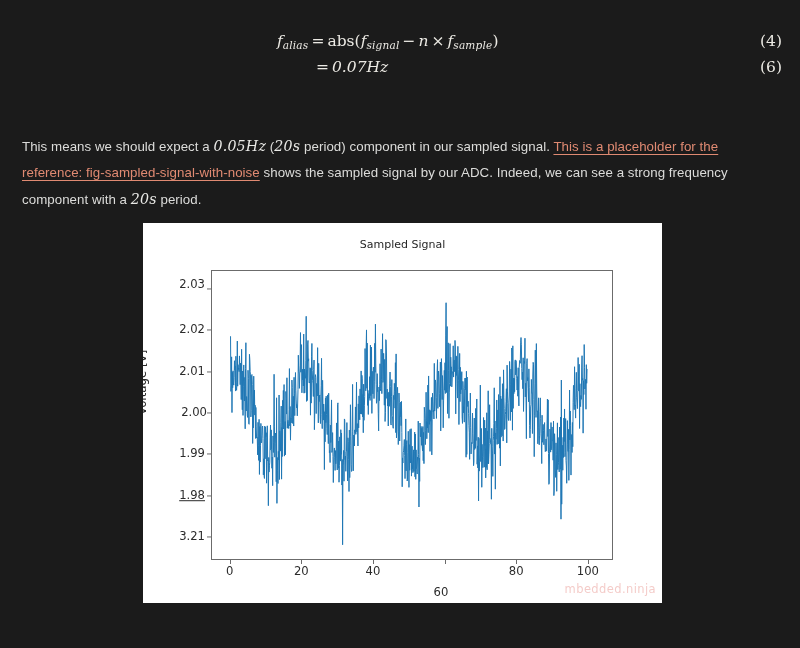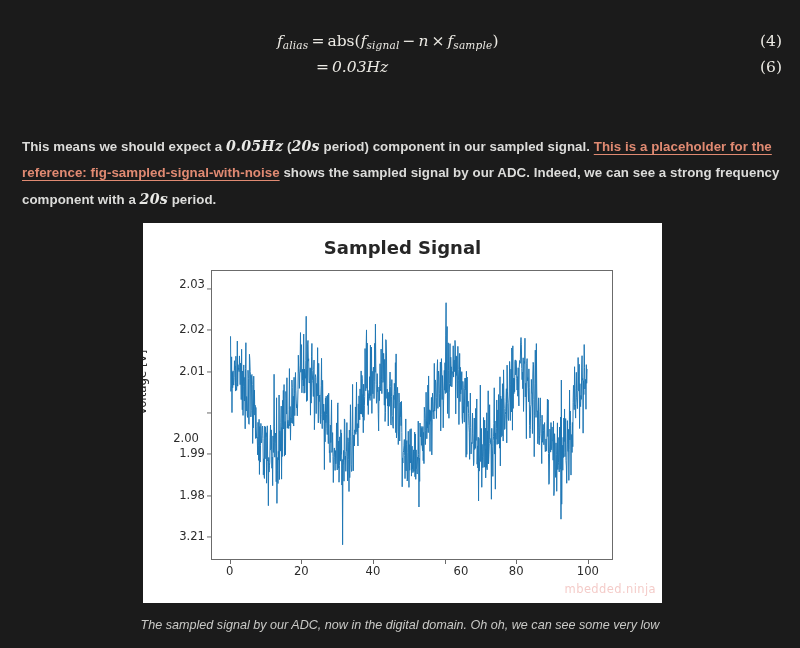--- a/index.html
+++ b/index.html
@@ -21,21 +21,21 @@
   
   .para {
     position: absolute;
     color: #dcdcda;
     font-size: 13.3px;
     line-height: 26px;
     letter-spacing: 0.05px;
   }
   #intro-line { left: 22px; top: 0px; width: 700px; }
 
-  #means-para { left: 22px; top: 133px; width: 760px; font-weight: bold; }
+  #means-para { left: 22px; top: 133px; width: 760px; }
 
   .mathinline {
     font-family: "DejaVu Serif", "Liberation Serif", serif;
     font-style: italic;
     font-size: 14.2px;
     color: #e9e9e6;
     letter-spacing: 0.2px;
   }
 
   a.reflink {
@@ -91,23 +91,22 @@
     width: 519px; height: 380px;
     background: #ffffff;
     overflow: hidden;
   }
   #chart-title {
     position: absolute;
     left: 0; top: 16px;
     width: 519px;
     text-align: center;
     color: #262626;
-    font-size: 18px;
-    font-family: "DejaVu Sans", sans-serif;
-    font-weight: bold;
+    font-size: 11px;
+    font-family: "DejaVu Sans", sans-serif;
   }
   #plot-frame {
     position: absolute;
     left: 68px; top: 47px;
     width: 402px; height: 290px;
     border: 1.1px solid #6b6b6b;
     background: #ffffff;
   }
   #signal-svg { display: block; width: 100%; height: 100%; }
 
@@ -196,70 +195,69 @@
     <div class="eqrow">
       <div class="eqbody">
         <span style="display:inline-block;width:277px"></span><span class="it">f</span><span class="sub">alias</span><span class="op">=</span><span class="rm">abs</span><span class="rm">(</span><span class="it">f</span><span class="sub">signal</span><span class="op">−</span><span class="it">n</span><span class="op">×</span><span class="it">f</span><span class="sub">sample</span><span class="rm">)</span>
       </div>
       <div class="eqnum">(4)</div>
     </div>
 
 
     <div class="eqrow">
       <div class="eqbody">
-        <span style="display:inline-block;width:313px"></span><span class="op">=</span><span class="it">0.03</span><span class="it">Hz</span>
+        <span style="display:inline-block;width:313px"></span><span class="op">=</span><span class="it">0.07</span><span class="it">Hz</span>
       </div>
       <div class="eqnum">(6)</div>
     </div>
 
   </div>
 
   <div class="para" id="means-para"><span>This means we should expect a </span><span class="mathinline">0.05Hz</span><span> (</span><span class="mathinline">20s</span><span> period) component in our sampled signal. </span><a class="reflink" href="#">This is a placeholder for the reference: fig-sampled-signal-with-noise</a><span> shows the sampled signal by our ADC. Indeed, we can see a strong frequency component with a </span><span class="mathinline">20s</span><span> period.</span></div>
 
   <div id="figure">
 
     <div id="chart-title">Sampled Signal</div>
 
     <div id="ylabel">Voltage [V]</div>
 
     <div id="ytick-group">
         <div class="ytick-label" style="top: 314.214px; left: 6px;">3.21</div>
         <div class="ytick-mark" style="top: 314.214px; left: 64px;"></div>
-        <div class="ytick-label" style="top: 272.786px; left: 6px;">1.98</div>
+        <div class="ytick-label" style="top: 272.786px; left: 6px; text-decoration: underline;">1.98</div>
         <div class="ytick-mark" style="top: 272.786px; left: 64px;"></div>
         <div class="ytick-label" style="top: 231.357px; left: 6px;">1.99</div>
         <div class="ytick-mark" style="top: 231.357px; left: 64px;"></div>
-        <div class="ytick-label" style="top: 189.929px; left: 0; margin-top: 26px;">2.00</div>
+        <div class="ytick-label" style="top: 189.929px; left: 8px;">2.00</div>
         <div class="ytick-mark" style="top: 189.929px; left: 64px;"></div>
         <div class="ytick-label" style="top: 148.5px; left: 6px;">2.01</div>
         <div class="ytick-mark" style="top: 148.5px; left: 64px;"></div>
         <div class="ytick-label" style="top: 107.071px; left: 6px;">2.02</div>
         <div class="ytick-mark" style="top: 107.071px; left: 64px;"></div>
         <div class="ytick-label" style="top: 62px; left: 6px;">2.03</div>
         <div class="ytick-mark" style="top: 65.6429px; left: 64px;"></div>
       </div>
     <div id="xtick-group" style="position: absolute; left: 68px; top: 337px; width: 402px;">
         <div class="xtick-mark" style="left: 18.631px;"></div>
         <div class="xtick-label" style="left: 18.631px;">0</div>
         <div class="xtick-mark" style="left: 90.2888px;"></div>
         <div class="xtick-label" style="left: 90.2888px;">20</div>
         <div class="xtick-mark" style="left: 161.947px;"></div>
         <div class="xtick-label" style="left: 161.947px;">40</div>
         <div class="xtick-mark" style="left: 233.604px;"></div>
-        <div class="xtick-label" style="left: 250px;">60</div>
+        <div class="xtick-label" style="left: 230px; margin-top: 21px;">60</div>
         <div class="xtick-mark" style="left: 305.262px;"></div>
         <div class="xtick-label" style="left: 305.262px;">80</div>
         <div class="xtick-mark" style="left: 376.92px;"></div>
         <div class="xtick-label" style="left: 376.92px;">100</div>
       </div>
 
     <div id="plot-frame">
       <svg id="signal-svg" viewBox="0 0 402 290" preserveAspectRatio="none">
         <polyline id="signal-path" fill="none" stroke-width="1" stroke-linejoin="round" stroke-linecap="round" points="18.63,66.07 18.99,121.22 19.35,115.04 19.71,86.45 20.07,142.56 20.42,101.96 20.78,117.53 21.14,100.56 21.50,112.83 21.86,114.93 22.22,107.48 22.58,90.36 22.93,99.68 23.29,95.56 23.65,120.90 24.01,85.84 24.37,116.53 24.73,120.14 25.09,112.46 25.45,70.55 25.80,115.97 26.16,94.33 26.52,99.10 26.88,97.69 27.24,101.33 27.60,85.52 27.96,95.51 28.31,114.49 28.67,92.83 29.03,107.71 29.39,129.49 29.75,78.84 30.11,116.86 30.47,139.76 30.83,100.71 31.18,145.42 31.54,116.66 31.90,94.60 32.26,111.22 32.62,130.92 32.98,107.16 33.34,158.92 33.69,98.36 34.05,72.23 34.41,140.98 34.77,126.44 35.13,132.27 35.49,145.88 35.85,147.44 36.20,99.95 36.56,108.30 36.92,153.86 37.28,154.37 37.64,83.89 38.00,89.26 38.36,101.49 38.72,104.61 39.07,146.91 39.43,140.67 39.79,104.99 40.15,104.21 40.51,114.36 40.87,173.65 41.23,145.73 41.58,157.95 41.94,105.91 42.30,135.55 42.66,119.93 43.02,145.09 43.38,135.20 43.74,168.59 44.09,137.38 44.45,157.01 44.81,168.12 45.17,167.10 45.53,169.52 45.89,185.16 46.25,152.38 46.61,175.61 46.96,190.72 47.32,149.38 47.68,204.85 48.04,156.64 48.40,192.41 48.76,175.85 49.12,153.46 49.47,171.81 49.83,172.97 50.19,165.45 50.55,157.18 50.91,156.15 51.27,168.69 51.63,205.23 51.99,189.09 52.34,205.90 52.70,208.92 53.06,156.13 53.42,189.13 53.78,157.08 54.14,166.97 54.50,162.83 54.85,213.66 55.21,177.06 55.57,155.89 55.93,191.13 56.29,190.18 56.65,236.32 57.01,187.75 57.36,202.46 57.72,196.13 58.08,192.57 58.44,167.48 58.80,155.12 59.16,180.34 59.52,160.00 59.88,179.91 60.23,198.62 60.59,187.40 60.95,216.15 61.31,166.04 61.67,182.77 62.03,172.46 62.39,104.00 62.74,156.15 63.10,187.48 63.46,173.61 63.82,163.15 64.18,165.39 64.54,212.20 64.90,127.67 65.26,233.96 65.61,187.77 65.97,201.00 66.33,213.98 66.69,181.62 67.05,190.35 67.41,124.85 67.77,209.96 68.12,160.94 68.48,164.58 68.84,181.35 69.20,152.39 69.56,136.03 69.92,209.61 70.28,157.61 70.63,186.83 70.99,130.22 71.35,148.20 71.71,120.25 72.07,159.09 72.43,114.36 72.79,186.41 73.15,168.43 73.50,151.57 73.86,185.08 74.22,121.31 74.58,128.57 74.94,144.07 75.30,107.51 75.66,158.35 76.01,151.68 76.37,150.41 76.73,153.54 77.09,158.63 77.45,139.52 77.81,98.27 78.17,155.95 78.53,136.44 78.88,170.30 79.24,147.78 79.60,152.95 79.96,147.11 80.32,109.81 80.68,117.31 81.04,153.48 81.39,144.62 81.75,126.15 82.11,156.12 82.47,107.02 82.83,123.07 83.19,145.67 83.55,118.04 83.90,102.24 84.26,120.04 84.62,129.85 84.98,137.93 85.34,134.35 85.70,145.84 86.06,134.87 86.42,119.31 86.77,84.77 87.13,100.91 87.49,103.63 87.85,118.17 88.21,103.72 88.57,94.79 88.93,62.02 89.28,101.92 89.64,78.86 90.00,74.14 90.36,122.66 90.72,99.20 91.08,109.70 91.44,98.76 91.80,115.80 92.15,63.52 92.51,123.04 92.87,98.71 93.23,122.70 93.59,108.34 93.95,108.26 94.31,90.21 94.66,45.60 95.02,131.31 95.38,99.68 95.74,130.45 96.10,73.57 96.46,69.94 96.82,90.74 97.17,88.39 97.53,112.31 97.89,111.77 98.25,112.83 98.61,97.44 98.97,145.16 99.33,98.30 99.69,133.05 100.04,86.43 100.40,72.97 100.76,100.26 101.12,110.14 101.48,113.68 101.84,126.36 102.20,99.19 102.55,89.72 102.91,159.80 103.27,143.01 103.63,107.11 103.99,104.38 104.35,107.65 104.71,143.58 105.07,113.27 105.42,114.04 105.78,125.82 106.14,77.19 106.50,124.04 106.86,152.89 107.22,92.95 107.58,131.61 107.93,128.10 108.29,124.96 108.65,146.52 109.01,153.62 109.37,126.59 109.73,115.31 110.09,87.93 110.44,144.62 110.80,158.73 111.16,110.04 111.52,135.97 111.88,150.13 112.24,133.97 112.60,143.56 112.96,199.98 113.31,141.68 113.67,172.01 114.03,128.09 114.39,152.71 114.75,126.04 115.11,144.44 115.47,158.83 115.82,164.74 116.18,124.76 116.54,141.30 116.90,173.81 117.26,123.04 117.62,153.53 117.98,182.98 118.33,180.78 118.69,192.87 119.05,155.26 119.41,172.73 119.77,151.89 120.13,129.82 120.49,182.70 120.85,180.32 121.20,162.74 121.56,186.61 121.92,212.99 122.28,194.48 122.64,182.72 123.00,178.18 123.36,187.46 123.71,200.80 124.07,180.84 124.43,194.15 124.79,188.53 125.15,152.98 125.51,180.55 125.87,200.38 126.23,134.24 126.58,132.76 126.94,198.66 127.30,171.26 127.66,212.70 128.02,195.80 128.38,167.04 128.74,189.49 129.09,191.42 129.45,159.78 129.81,184.61 130.17,163.14 130.53,215.53 130.89,189.77 131.25,275.68 131.60,195.70 131.96,192.95 132.32,180.68 132.68,211.65 133.04,148.97 133.40,149.94 133.76,189.89 134.12,186.38 134.47,201.69 134.83,182.20 135.19,181.73 135.55,152.62 135.91,186.63 136.27,211.44 136.63,167.94 136.98,171.61 137.34,189.57 137.70,222.05 138.06,160.19 138.42,208.10 138.78,175.84 139.14,134.70 139.50,166.72 139.85,195.08 140.21,201.85 140.57,201.52 140.93,161.54 141.29,114.19 141.65,170.67 142.01,201.17 142.36,165.21 142.72,165.78 143.08,176.24 143.44,159.97 143.80,163.00 144.16,136.87 144.52,164.48 144.87,149.20 145.23,112.00 145.59,161.87 145.95,153.62 146.31,160.08 146.67,176.20 147.03,133.81 147.39,158.01 147.74,125.74 148.10,139.35 148.46,149.84 148.82,118.71 149.18,143.90 149.54,133.22 149.90,100.63 150.25,144.15 150.61,104.98 150.97,108.44 151.33,146.86 151.69,124.28 152.05,162.85 152.41,113.97 152.77,150.35 153.12,135.59 153.48,126.44 153.84,78.09 154.20,110.76 154.56,120.63 154.92,78.76 155.28,59.33 155.63,118.07 155.99,72.58 156.35,135.28 156.71,120.21 157.07,144.45 157.43,126.25 157.79,123.31 158.14,128.14 158.50,106.40 158.86,130.35 159.22,74.66 159.58,125.50 159.94,105.98 160.30,76.63 160.66,143.37 161.01,100.99 161.37,118.82 161.73,123.71 162.09,97.38 162.45,96.71 162.81,128.47 163.17,110.89 163.52,72.82 163.88,101.98 164.24,53.48 164.60,92.73 164.96,114.46 165.32,133.19 165.68,131.28 166.04,103.36 166.39,121.48 166.75,120.37 167.11,143.66 167.47,161.02 167.83,116.79 168.19,130.57 168.55,114.51 168.90,93.40 169.26,118.50 169.62,120.83 169.98,78.64 170.34,108.97 170.70,123.52 171.06,93.86 171.41,63.13 171.77,112.20 172.13,110.53 172.49,82.89 172.85,105.97 173.21,135.13 173.57,89.02 173.93,151.52 174.28,142.48 174.64,69.14 175.00,69.62 175.36,84.62 175.72,128.33 176.08,118.97 176.44,135.86 176.79,122.67 177.15,156.09 177.51,124.81 177.87,121.77 178.23,136.23 178.59,112.86 178.95,101.76 179.31,116.48 179.66,153.43 180.02,155.12 180.38,126.55 180.74,109.37 181.10,145.58 181.46,146.43 181.82,156.70 182.17,158.38 182.53,125.23 182.89,129.51 183.25,113.09 183.61,121.26 183.97,138.10 184.33,92.30 184.68,162.73 185.04,83.49 185.40,168.08 185.76,161.20 186.12,124.84 186.48,117.15 186.84,136.01 187.20,174.75 187.55,161.18 187.91,122.94 188.27,132.38 188.63,171.21 188.99,146.18 189.35,146.70 189.71,131.95 190.06,155.75 190.42,131.31 190.78,162.35 191.14,217.28 191.50,188.21 191.86,193.36 192.22,182.68 192.58,181.16 192.93,175.90 193.29,169.70 193.65,185.94 194.01,209.04 194.37,190.34 194.73,148.98 195.09,201.31 195.44,174.84 195.80,170.74 196.16,211.45 196.52,209.54 196.88,182.76 197.24,161.38 197.60,181.25 197.95,217.85 198.31,174.83 198.67,200.66 199.03,159.53 199.39,193.23 199.75,191.10 200.11,158.78 200.47,206.54 200.82,178.11 201.18,176.47 201.54,199.55 201.90,203.06 202.26,201.24 202.62,180.13 202.98,201.80 203.33,181.84 203.69,162.17 204.05,207.26 204.41,164.19 204.77,209.75 205.13,180.12 205.49,198.44 205.84,199.71 206.20,204.45 206.56,187.44 206.92,188.78 207.28,151.18 207.64,184.93 208.00,237.65 208.36,188.43 208.71,211.88 209.07,153.07 209.43,166.91 209.79,166.24 210.15,156.50 210.51,175.50 210.87,158.32 211.22,175.74 211.58,181.03 211.94,156.57 212.30,190.99 212.66,162.49 213.02,193.97 213.38,137.15 213.74,142.12 214.09,148.56 214.45,174.77 214.81,160.82 215.17,122.09 215.53,151.00 215.89,168.93 216.25,152.21 216.60,158.02 216.96,114.86 217.32,162.78 217.68,105.69 218.04,147.57 218.40,154.43 218.76,139.77 219.11,181.64 219.47,140.59 219.83,151.31 220.19,143.19 220.55,127.29 220.91,185.19 221.27,149.61 221.63,123.04 221.98,131.74 222.34,141.75 222.70,140.19 223.06,149.02 223.42,93.00 223.78,141.08 224.14,133.85 224.49,109.69 224.85,112.73 225.21,127.50 225.57,148.42 225.93,127.64 226.29,100.60 226.65,89.29 227.01,138.34 227.36,111.73 227.72,100.72 228.08,106.52 228.44,123.19 228.80,136.71 229.16,120.32 229.52,91.69 229.87,161.07 230.23,118.01 230.59,88.25 230.95,102.60 231.31,129.48 231.67,105.31 232.03,117.92 232.38,157.87 232.74,130.77 233.10,120.05 233.46,100.02 233.82,120.07 234.18,92.35 234.54,123.36 234.90,65.38 235.25,31.96 235.61,122.41 235.97,73.81 236.33,55.93 236.69,143.51 237.05,119.35 237.41,72.33 237.76,100.55 238.12,148.29 238.48,122.00 238.84,113.31 239.20,73.10 239.56,115.96 239.92,86.74 240.28,97.27 240.63,96.55 240.99,116.69 241.35,109.75 241.71,101.02 242.07,100.20 242.43,75.34 242.79,106.80 243.14,91.34 243.50,89.78 243.86,101.39 244.22,69.91 244.58,77.56 244.94,143.88 245.30,85.46 245.65,105.20 246.01,86.17 246.37,113.25 246.73,127.95 247.09,75.89 247.45,99.21 247.81,109.84 248.17,154.62 248.52,123.06 248.88,82.97 249.24,131.55 249.60,96.96 249.96,123.80 250.32,102.85 250.68,119.38 251.03,101.38 251.39,146.95 251.75,153.47 252.11,111.14 252.47,117.58 252.83,142.81 253.19,136.65 253.55,152.19 253.90,118.57 254.26,107.85 254.62,119.69 254.98,107.79 255.34,187.51 255.70,100.96 256.06,184.68 256.41,106.76 256.77,134.72 257.13,136.54 257.49,131.10 257.85,143.22 258.21,155.71 258.57,162.31 258.92,189.66 259.28,145.76 259.64,122.88 260.00,157.79 260.36,184.23 260.72,174.34 261.08,172.62 261.44,173.80 261.79,142.99 262.15,163.73 262.51,173.65 262.87,196.01 263.23,192.56 263.59,148.08 263.95,179.76 264.30,168.58 264.66,178.53 265.02,138.40 265.38,170.73 265.74,159.21 266.10,128.88 266.46,194.59 266.82,176.12 267.17,198.30 267.53,167.30 267.89,231.53 268.25,168.40 268.61,201.50 268.97,191.87 269.33,184.26 269.68,114.87 270.04,191.88 270.40,167.05 270.76,158.55 271.12,217.77 271.48,174.57 271.84,187.18 272.19,198.01 272.55,188.02 272.91,147.56 273.27,182.07 273.63,197.54 273.99,150.17 274.35,175.62 274.71,158.15 275.06,208.33 275.42,179.38 275.78,197.72 276.14,142.75 276.50,200.15 276.86,161.04 277.22,193.95 277.57,120.63 277.93,194.17 278.29,185.15 278.65,173.75 279.01,134.67 279.37,169.09 279.73,168.74 280.08,174.20 280.44,174.09 280.80,229.82 281.16,158.41 281.52,176.87 281.88,184.17 282.24,206.80 282.60,170.39 282.95,166.97 283.31,153.74 283.67,117.61 284.03,184.35 284.39,151.07 284.75,219.70 285.11,163.05 285.46,169.39 285.82,158.52 286.18,129.87 286.54,174.64 286.90,156.11 287.26,139.89 287.62,174.11 287.98,124.45 288.33,138.64 288.69,164.70 289.05,178.39 289.41,106.56 289.77,196.29 290.13,125.92 290.49,167.31 290.84,165.34 291.20,128.67 291.56,165.97 291.92,113.51 292.28,141.10 292.64,171.23 293.00,99.56 293.35,127.28 293.71,138.60 294.07,159.54 294.43,158.70 294.79,144.84 295.15,141.25 295.51,131.25 295.87,118.54 296.22,173.08 296.58,94.78 296.94,120.94 297.30,133.43 297.66,147.98 298.02,150.52 298.38,132.09 298.73,125.87 299.09,91.07 299.45,100.73 299.81,150.58 300.17,114.64 300.53,98.81 300.89,141.99 301.25,77.52 301.60,87.60 301.96,160.28 302.32,75.34 302.68,138.37 303.04,107.78 303.40,123.49 303.76,108.04 304.11,121.58 304.47,91.23 304.83,89.51 305.19,104.61 305.55,90.17 305.91,94.71 306.27,108.35 306.62,119.93 306.98,106.37 307.34,126.06 307.70,97.42 308.06,120.59 308.42,135.86 308.78,97.41 309.14,90.15 309.49,90.94 309.85,92.92 310.21,71.61 310.57,66.99 310.93,74.34 311.29,98.30 311.65,109.48 312.00,101.87 312.36,118.52 312.72,87.42 313.08,141.41 313.44,119.80 313.80,90.98 314.16,93.06 314.52,67.68 314.87,126.76 315.23,112.96 315.59,127.01 315.95,168.83 316.31,92.81 316.67,88.23 317.03,110.57 317.38,107.30 317.74,118.35 318.10,131.66 318.46,98.57 318.82,117.01 319.18,155.78 319.54,168.12 319.89,159.71 320.25,136.90 320.61,134.29 320.97,109.17 321.33,123.06 321.69,122.69 322.05,163.66 322.41,104.72 322.76,91.95 323.12,93.89 323.48,129.20 323.84,186.94 324.20,145.18 324.56,112.90 324.92,79.66 325.27,112.83 325.63,147.43 325.99,73.10 326.35,118.83 326.71,141.37 327.07,140.77 327.43,174.01 327.79,157.66 328.14,127.74 328.50,168.31 328.86,174.99 329.22,165.22 329.58,141.61 329.94,127.75 330.30,148.50 330.65,163.89 331.01,170.40 331.37,193.91 331.73,145.21 332.09,172.47 332.45,160.94 332.81,154.46 333.16,160.83 333.52,174.97 333.88,159.73 334.24,152.65 334.60,174.16 334.96,181.91 335.32,179.70 335.68,169.13 336.03,181.06 336.39,181.43 336.75,153.78 337.11,128.93 337.47,166.64 337.83,129.77 338.19,183.70 338.54,214.82 338.90,213.70 339.26,181.36 339.62,159.24 339.98,163.04 340.34,182.39 340.70,152.61 341.06,178.76 341.41,179.99 341.77,157.05 342.13,171.51 342.49,171.54 342.85,190.54 343.21,151.29 343.57,226.18 343.92,221.49 344.28,163.85 344.64,175.96 345.00,200.55 345.36,207.82 345.72,173.07 346.08,184.66 346.43,221.82 346.79,191.83 347.15,152.91 347.51,199.91 347.87,167.62 348.23,192.79 348.59,195.63 348.95,202.35 349.30,157.09 349.66,182.87 350.02,199.60 350.38,147.06 350.74,249.90 351.10,109.80 351.46,234.81 351.81,181.92 352.17,175.45 352.53,200.64 352.89,167.49 353.25,187.73 353.61,148.07 353.97,171.75 354.32,138.93 354.68,187.00 355.04,182.96 355.40,148.61 355.76,190.77 356.12,196.35 356.48,213.72 356.84,182.16 357.19,150.67 357.55,174.94 357.91,181.79 358.27,159.45 358.63,210.82 358.99,179.37 359.35,119.87 359.70,170.10 360.06,140.95 360.42,155.55 360.78,205.50 361.14,164.68 361.50,165.31 361.86,182.77 362.22,152.52 362.57,176.98 362.93,132.46 363.29,115.15 363.65,116.63 364.01,139.61 364.37,96.40 364.73,136.07 365.08,135.15 365.44,148.12 365.80,118.64 366.16,102.02 366.52,127.70 366.88,132.02 367.24,138.59 367.59,120.10 367.95,87.14 368.31,106.66 368.67,120.92 369.03,93.94 369.39,158.57 369.75,113.47 370.11,131.33 370.46,136.59 370.82,125.33 371.18,129.20 371.54,96.73 371.90,85.31 372.26,109.96 372.62,108.25 372.97,163.29 373.33,110.52 373.69,124.43 374.05,74.07 374.41,96.99 374.77,118.81 375.13,112.81 375.49,109.08 375.84,139.21 376.20,94.31 376.56,113.08 376.92,99.01" stroke="#1f77b4"></polyline>
       </svg>
     </div>
 
     <div id="watermark">mbedded.ninja</div>
   </div>
 
-  <div id="caption">The sampled signal by our ADC, now in the digital domain. Oh oh, we can see some very low</div>
 
 </div>
 
 </body></html>

